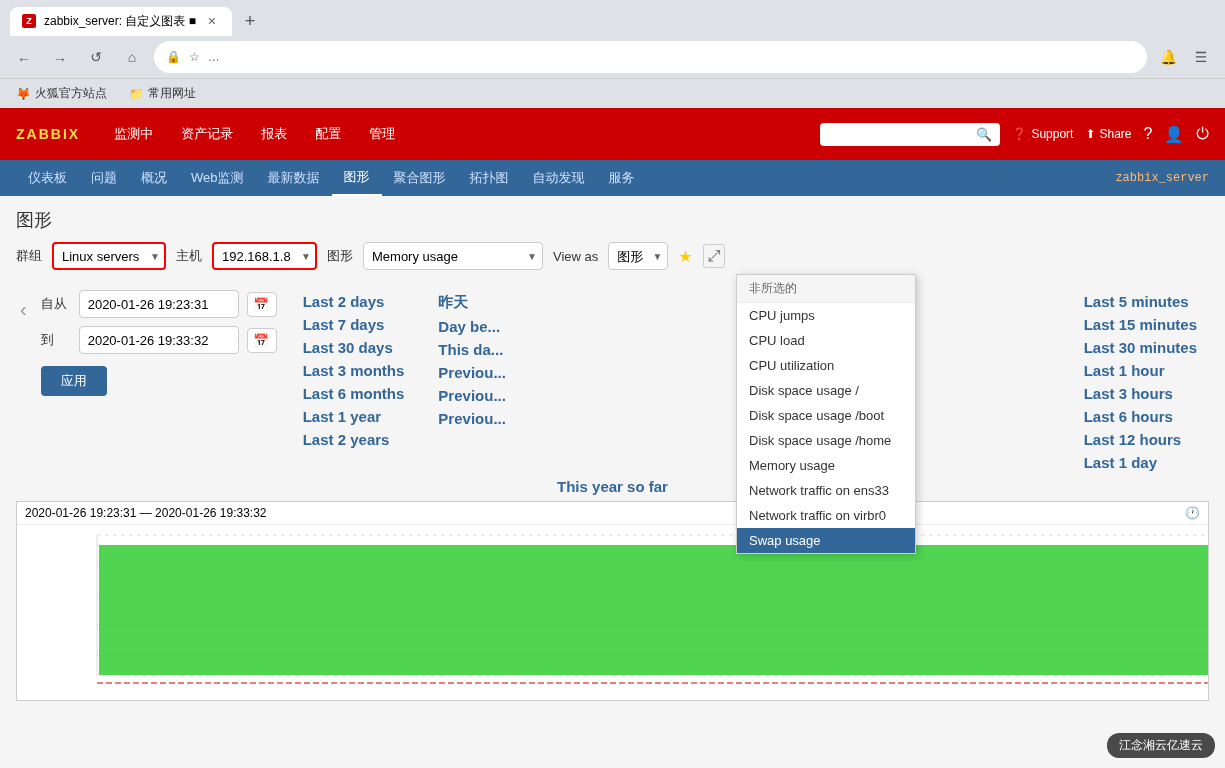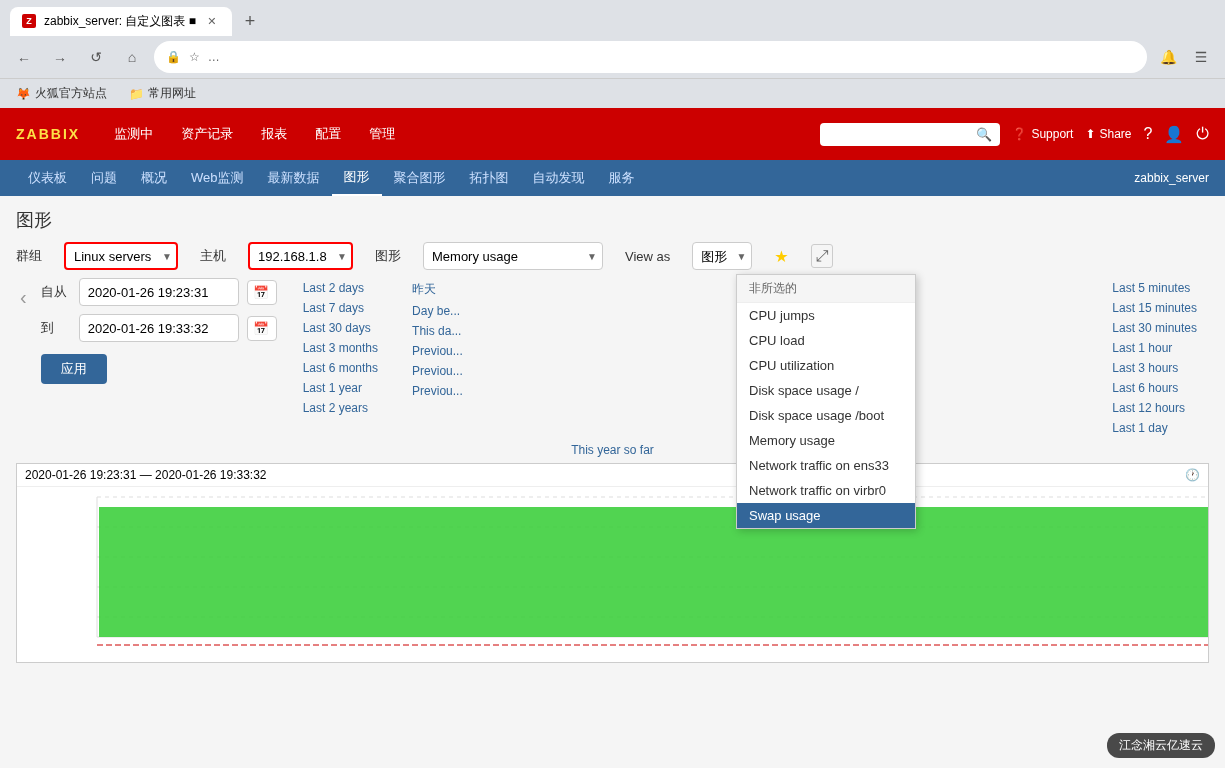--- a/index.html
+++ b/index.html
@@ -36,57 +36,57 @@
     
     .header-right { display: flex; align-items: center; gap: 12px; }
     .search-box { display: flex; align-items: center; background: white; border-radius: 4px; padding: 4px 8px; gap: 6px; width: 180px; }
     .search-input { border: none; outline: none; font-size: 12px; width: 100%; }
     .header-btn { color: white; cursor: pointer; font-size: 12px; display: flex; align-items: center; gap: 4px; }
     .header-icon { color: white; cursor: pointer; font-size: 16px; }
 
     .sub-nav { background: #336699; display: flex; align-items: center; padding: 0 16px; height: 36px; }
     .sub-nav-item { color: #cce0ff; padding: 8px 12px; cursor: pointer; font-size: 13px; text-decoration: none; }
     .sub-nav-item.active { color: white; border-bottom: 2px solid white; }
-    .sub-nav-right { margin-left: auto; color: #ffffff; font-size: 12px; }
+    .sub-nav-right { margin-left: auto; color: #fdba74; font-size: 12px; font-family: Liberation Mono, monospace; }
 
     .page-content { padding: 12px 16px; background: #f5f5f5; height: calc(660px - 52px - 36px); overflow: hidden; }
     .page-title { font-size: 18px; color: #333; font-weight: normal; }
     .filter-label { font-size: 13px; color: #333; }
     
     .select-wrapper { position: relative; display: inline-block; }
     .filter-select { border: 1px solid #ccc; border-radius: 4px; padding: 4px 24px 4px 8px; font-size: 13px; background: white; appearance: none; cursor: pointer; height: 28px; }
     .select-arrow { position: absolute; right: 6px; top: 50%; transform: translateY(-50%); pointer-events: none; font-size: 10px; color: #666; }
     
     .red-border { border: 2px solid red !important; }
     
     .date-row { display: flex; align-items: center; gap: 8px; margin-bottom: 8px; }
     .date-label { font-size: 13px; color: #333; width: 30px; }
     .date-input { border: 1px solid #ccc; border-radius: 4px; padding: 4px 8px; font-size: 13px; width: 160px; height: 28px; }
     .cal-btn { border: 1px solid #ccc; border-radius: 4px; padding: 4px 6px; background: white; cursor: pointer; font-size: 13px; }
     
     .apply-btn { background: #336699; color: white; border: none; border-radius: 4px; padding: 6px 20px; cursor: pointer; font-size: 13px; margin-top: 4px; }
     .period-col { display: flex; flex-direction: column; }
-    .period-link { color: #336699; cursor: pointer; text-decoration: none; padding: 3px 12px; font-size: 12px; }
+    .period-link { color: #336699; cursor: pointer; text-decoration: none; padding: 3px 12px; font-size: 15px; font-weight: bold; }
     
     .nav-arrow { font-size: 20px; color: #999; cursor: pointer; padding: 0 4px; }
     
     
     .dropdown-menu { position: absolute; background: white; border: 1px solid #ccc; box-shadow: 2px 2px 8px rgba(0,0,0,0.2); z-index: 100; min-width: 180px; top: 36px; left: 860px; }
     .dropdown-item { padding: 5px 12px; cursor: pointer; font-size: 13px; color: #333; }
     .dropdown-item.selected { background: #336699; color: white; }
     .dropdown-separator { font-size: 12px; color: #666; padding: 5px 12px; background: #f5f5f5; border-bottom: 1px solid #eee; }
     
     .star-btn { color: #ffcc00; font-size: 16px; cursor: pointer; }
     .expand-btn { color: #666; font-size: 16px; cursor: pointer; border: 1px solid #ccc; padding: 2px 4px; border-radius: 3px; }
     
     .chart-container { background: white; border: 1px solid #ccc; padding: 0; margin-top: 6px; height: 200px; position: relative; overflow: hidden; }
     
     .watermark { position: fixed; bottom: 10px; right: 10px; background: rgba(0,0,0,0.7); color: white; padding: 4px 12px; border-radius: 12px; font-size: 12px; display: flex; align-items: center; gap: 6px; z-index: 999; }
     
-    .full-filter-row { display: flex; align-items: center; gap: 22px; margin-bottom: 8px; flex-wrap: wrap; }
+    .full-filter-row { display: flex; align-items: center; gap: 10px; margin-bottom: 20px; flex-wrap: wrap; }
   </style>
 </head>
 <body>
 
 <div class="browser-chrome">
 
   <div class="tab-bar">
     <div class="tab">
       <div class="tab-favicon">
           <span>Z</span>
@@ -216,20 +216,21 @@
         <span class="expand-btn">⤢</span>
       </div>
 
       <div class="dropdown-menu" style="top:32px; left:720px;">
         <div class="dropdown-separator">非所选的</div>
         <div class="dropdown-item">CPU jumps</div>
         <div class="dropdown-item">CPU load</div>
         <div class="dropdown-item">CPU utilization</div>
         <div class="dropdown-item">Disk space usage /</div>
         <div class="dropdown-item">Disk space usage /boot</div>
+        <div class="dropdown-item">Disk space usage /home</div>
         <div class="dropdown-item">Memory usage</div>
         <div class="dropdown-item">Network traffic on ens33</div>
         <div class="dropdown-item">Network traffic on virbr0</div>
         <div class="dropdown-item selected">Swap usage</div>
       </div>
     </div>
 
     <div style="display:flex; gap:10px; align-items:flex-start; margin-top:2px;">
 
       <div style="display:flex; align-items:center; padding-top:8px;">

